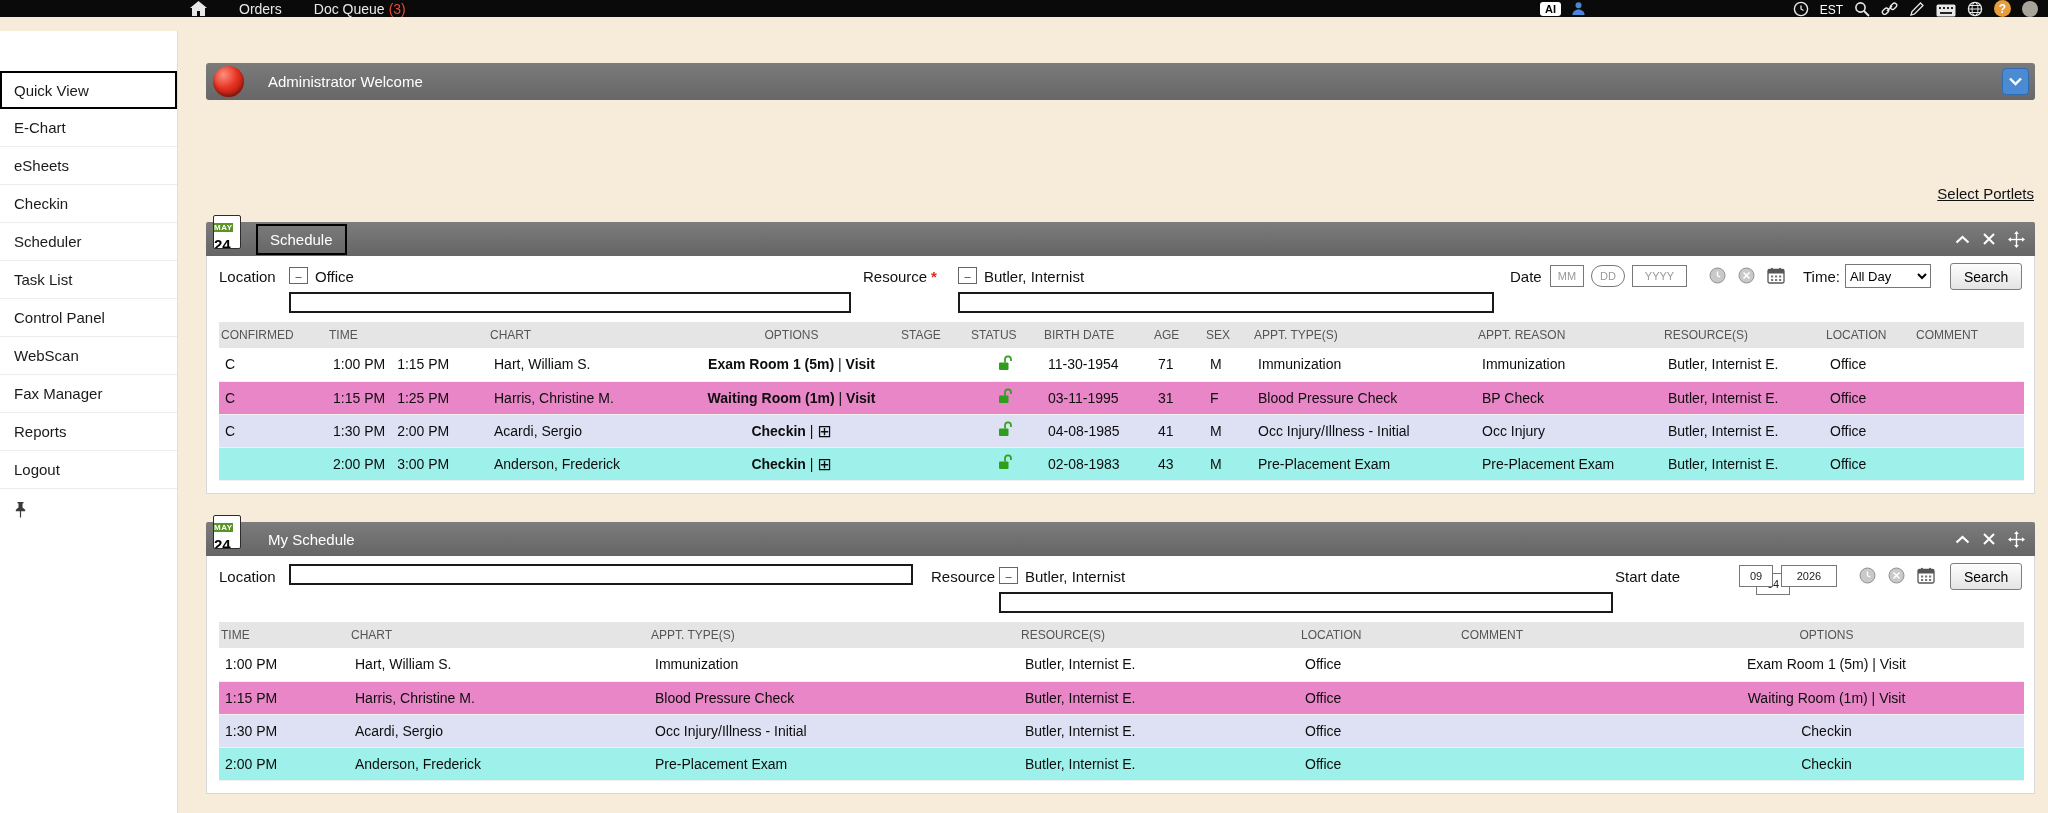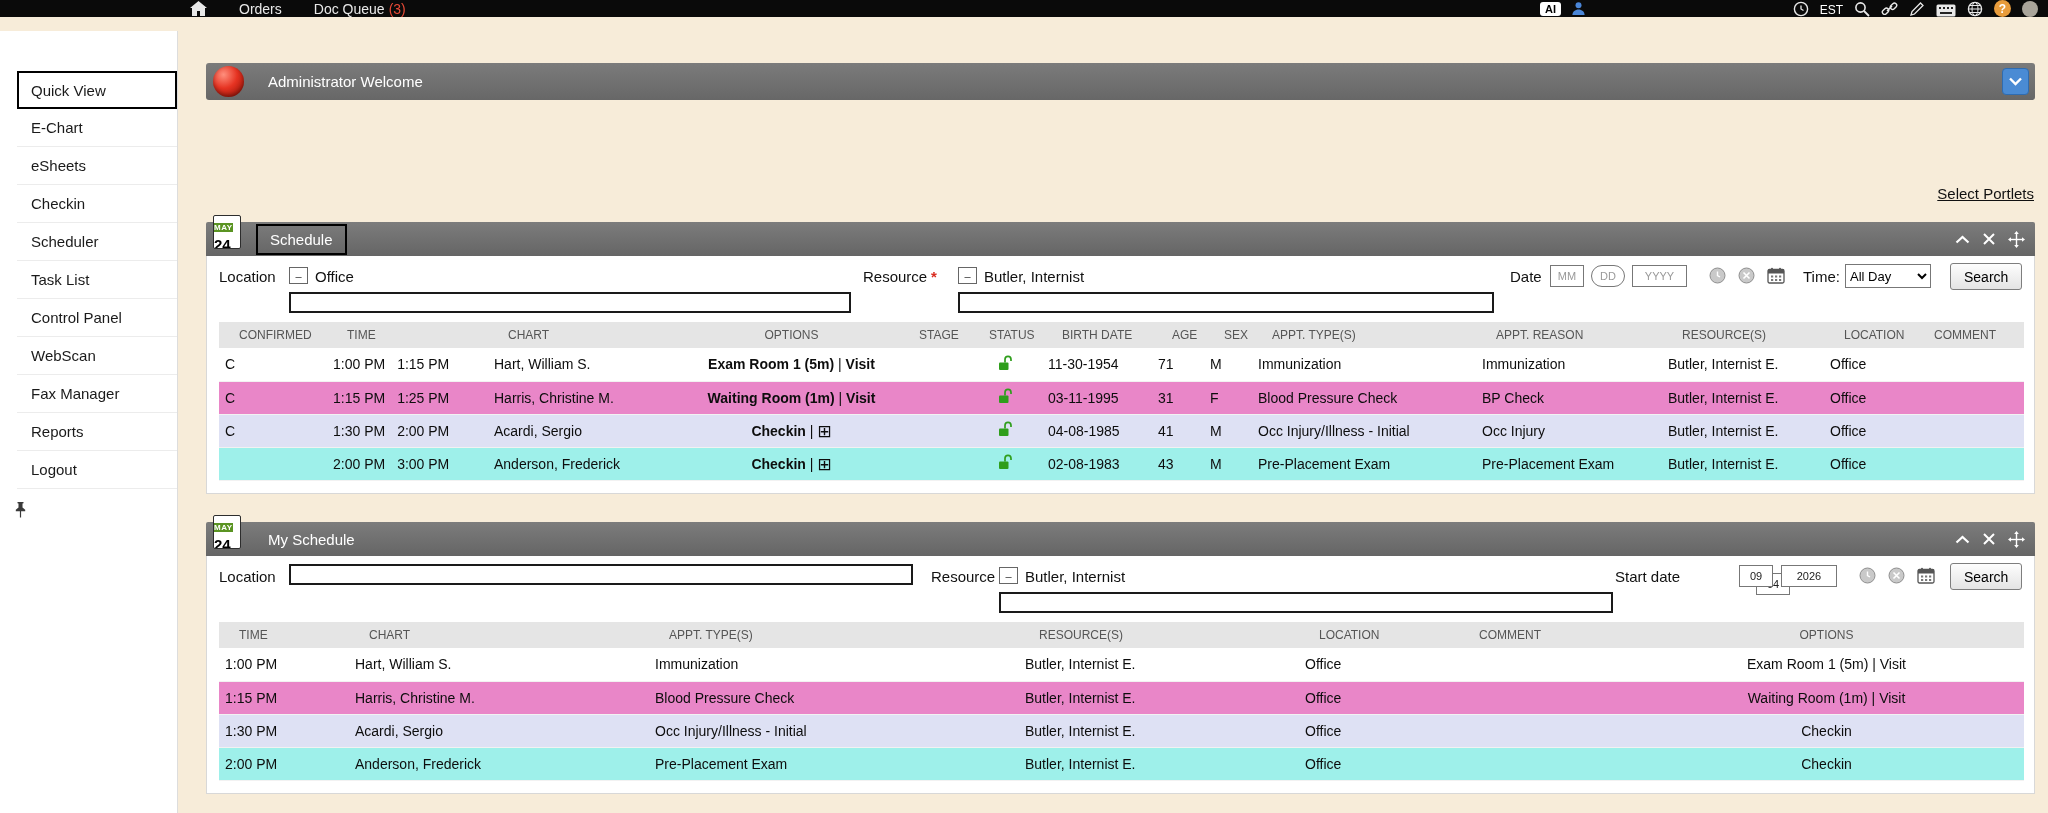--- a/index.html
+++ b/index.html
@@ -21,21 +21,21 @@
   .ai-badge { background:#fff; color:#000; font-weight:bold; font-size:11px; padding:1px 5px; border-radius:3px; cursor:pointer; }
   .cluster-b { position:absolute; right:10px; display:flex; align-items:flex-end; gap:11px; }
   .est { font-size:12px; color:#fff; }
   .help-circle { width:17px; height:17px; border-radius:50%; background:#e89c3c; color:#fff; font-size:12px; font-weight:bold; display:flex; align-items:center; justify-content:center; cursor:pointer; }
   .status-circle { width:16px; height:16px; border-radius:50%; background:#a9a49a; cursor:pointer; }
   .tb-icon { display:flex; align-items:center; cursor:pointer; }
 
   
   .sidebar { position:absolute; top:31px; left:0; width:178px; bottom:0; background:#fff; border-right:1px solid #ddd; z-index:10; }
   .menu { margin-top:40px; }
-  .menu-item { height:38px; line-height:37px; padding-left:14px; font-size:15px; color:#1a1a1a; border-bottom:1px solid #ececec; cursor:pointer;margin-left:17px; }
+  .menu-item { height:38px; line-height:37px; padding-left:14px; font-size:15px; color:#1a1a1a; border-bottom:1px solid #ececec; cursor:pointer; }
   .menu-item:first-child { border-top:1px solid #ececec; }
   .menu-item.active { outline:2px solid #000; outline-offset:-2px; }
   .pin-wrap { margin:12px 0 0 14px; cursor:pointer; }
 
   
   .main { position:absolute; left:178px; top:31px; right:0; bottom:0; }
 
   .welcome { position:absolute; top:32px; left:28px; right:13px; height:37px; background:linear-gradient(#7b7b7b,#676767); border-radius:3px; }
   .sphere { position:absolute; left:7px; top:3px; width:31px; height:31px; border-radius:50%;
     background:radial-gradient(circle at 34% 28%, #ff8f7d, #e63322 45%, #9c1408 88%);
@@ -67,21 +67,21 @@
   .ftext { position:absolute; top:12px; white-space:nowrap; }
   .big-input { position:absolute; height:21px; border:2px solid #1a1a1a; background:#fff; font-size:13px; padding:0 4px; font-family:inherit; }
   .mini-input { position:absolute; top:9px; height:22px; border:1px solid #777; background:#fff; font-size:11px; text-align:center; color:#222; font-family:inherit; }
   .mini-input::placeholder { color:#999; }
   .icon-btn { position:absolute; top:11px; cursor:pointer; line-height:0; }
   .time-select { position:absolute; top:8px; height:24px; border:1px solid #777; background:#fff; font-size:13px; font-family:inherit; }
   .search-btn { position:absolute; top:7px; height:27px; padding:0 13px; background:linear-gradient(#fdfdfd,#e4e4e4); border:1px solid #7e7e7e; border-radius:3px; font-size:14px; cursor:pointer; font-family:inherit; }
 
   
   .grid { width:calc(100% - 24px); margin:0 12px 12px; border-collapse:collapse; table-layout:fixed; }
-  .grid th { background:#e5e5e5; color:#555; font-size:12px; font-weight:normal; text-align:left; padding:6px 20px; white-space:nowrap; overflow:hidden; }
+  .grid th { background:#e5e5e5; color:#555; font-size:12px; font-weight:normal; text-align:left; padding:6px 2px; white-space:nowrap; overflow:hidden; }
   .grid td { font-size:14px; color:#0d0d0d; padding:0 6px; height:33px; white-space:nowrap; overflow:hidden; border-bottom:1px solid rgba(0,0,0,.05); }
   .grid .c { text-align:center; }
   .b { font-weight:bold; }
   .tgap { margin-left:12px; }
   .opt-link { cursor:pointer; }
   .sq-plus { font-size:17px; font-weight:normal; position:relative; top:1px; }
 </style>
 </head>
 <body>
 

